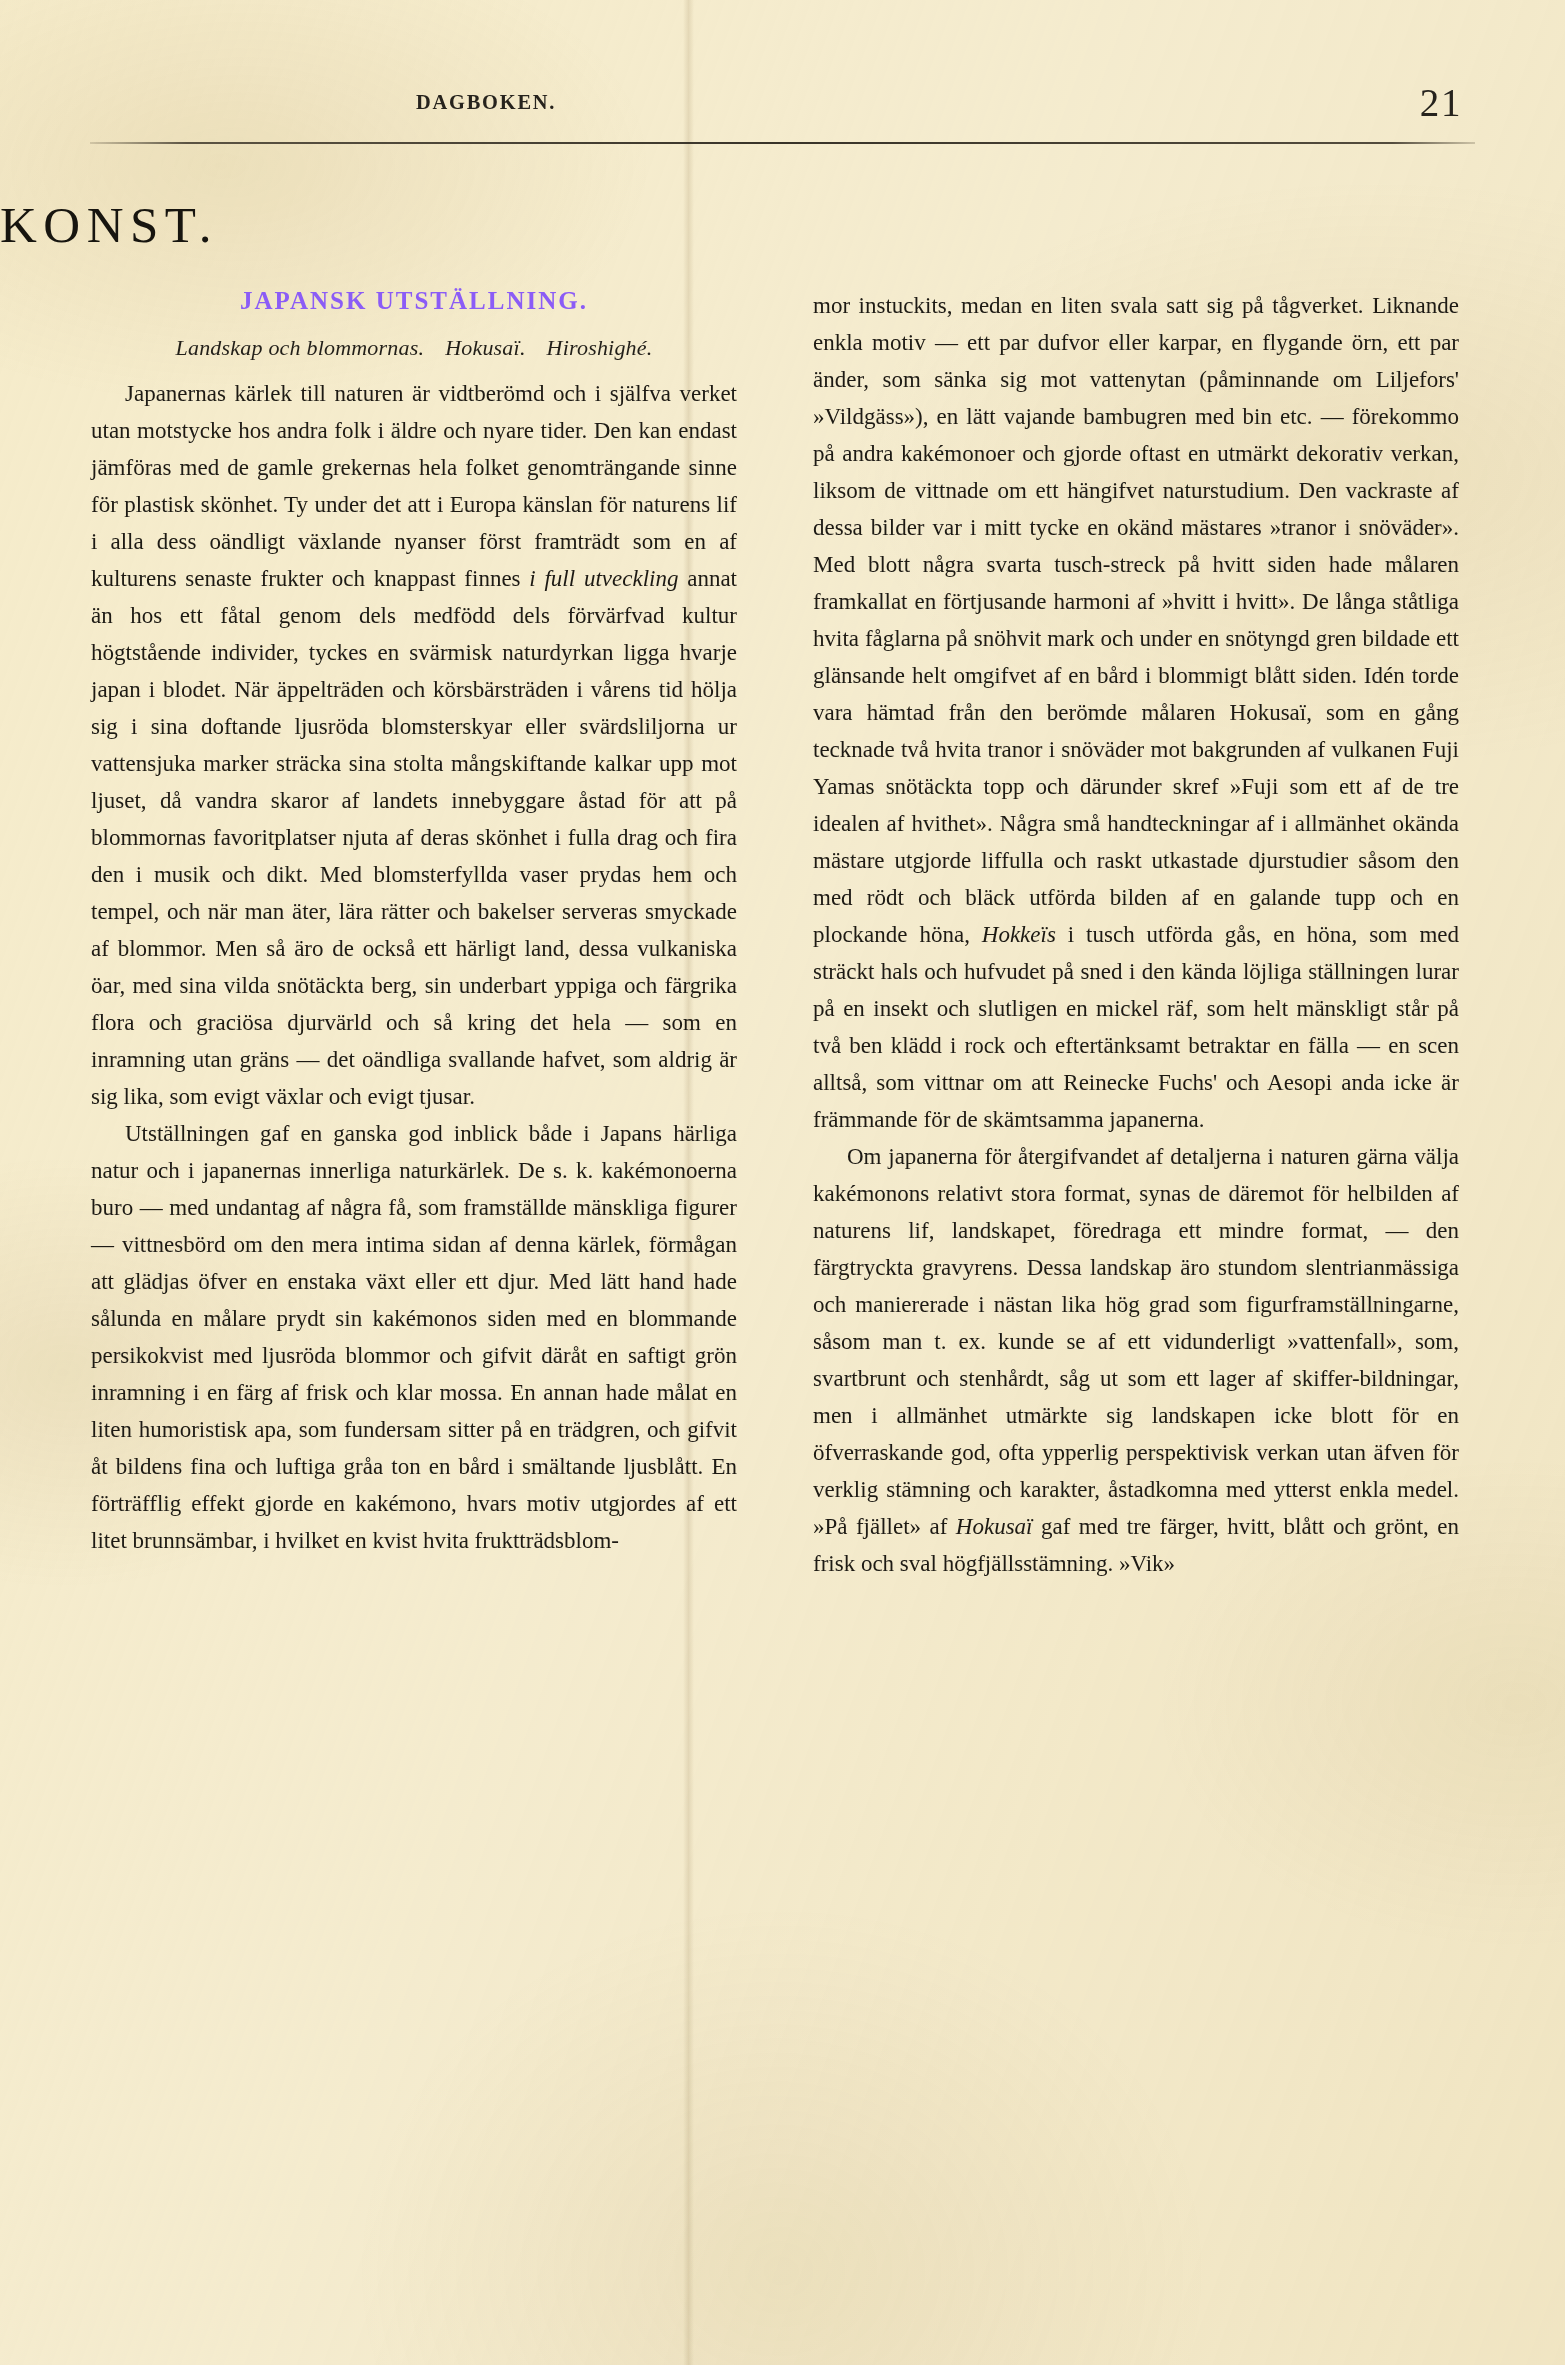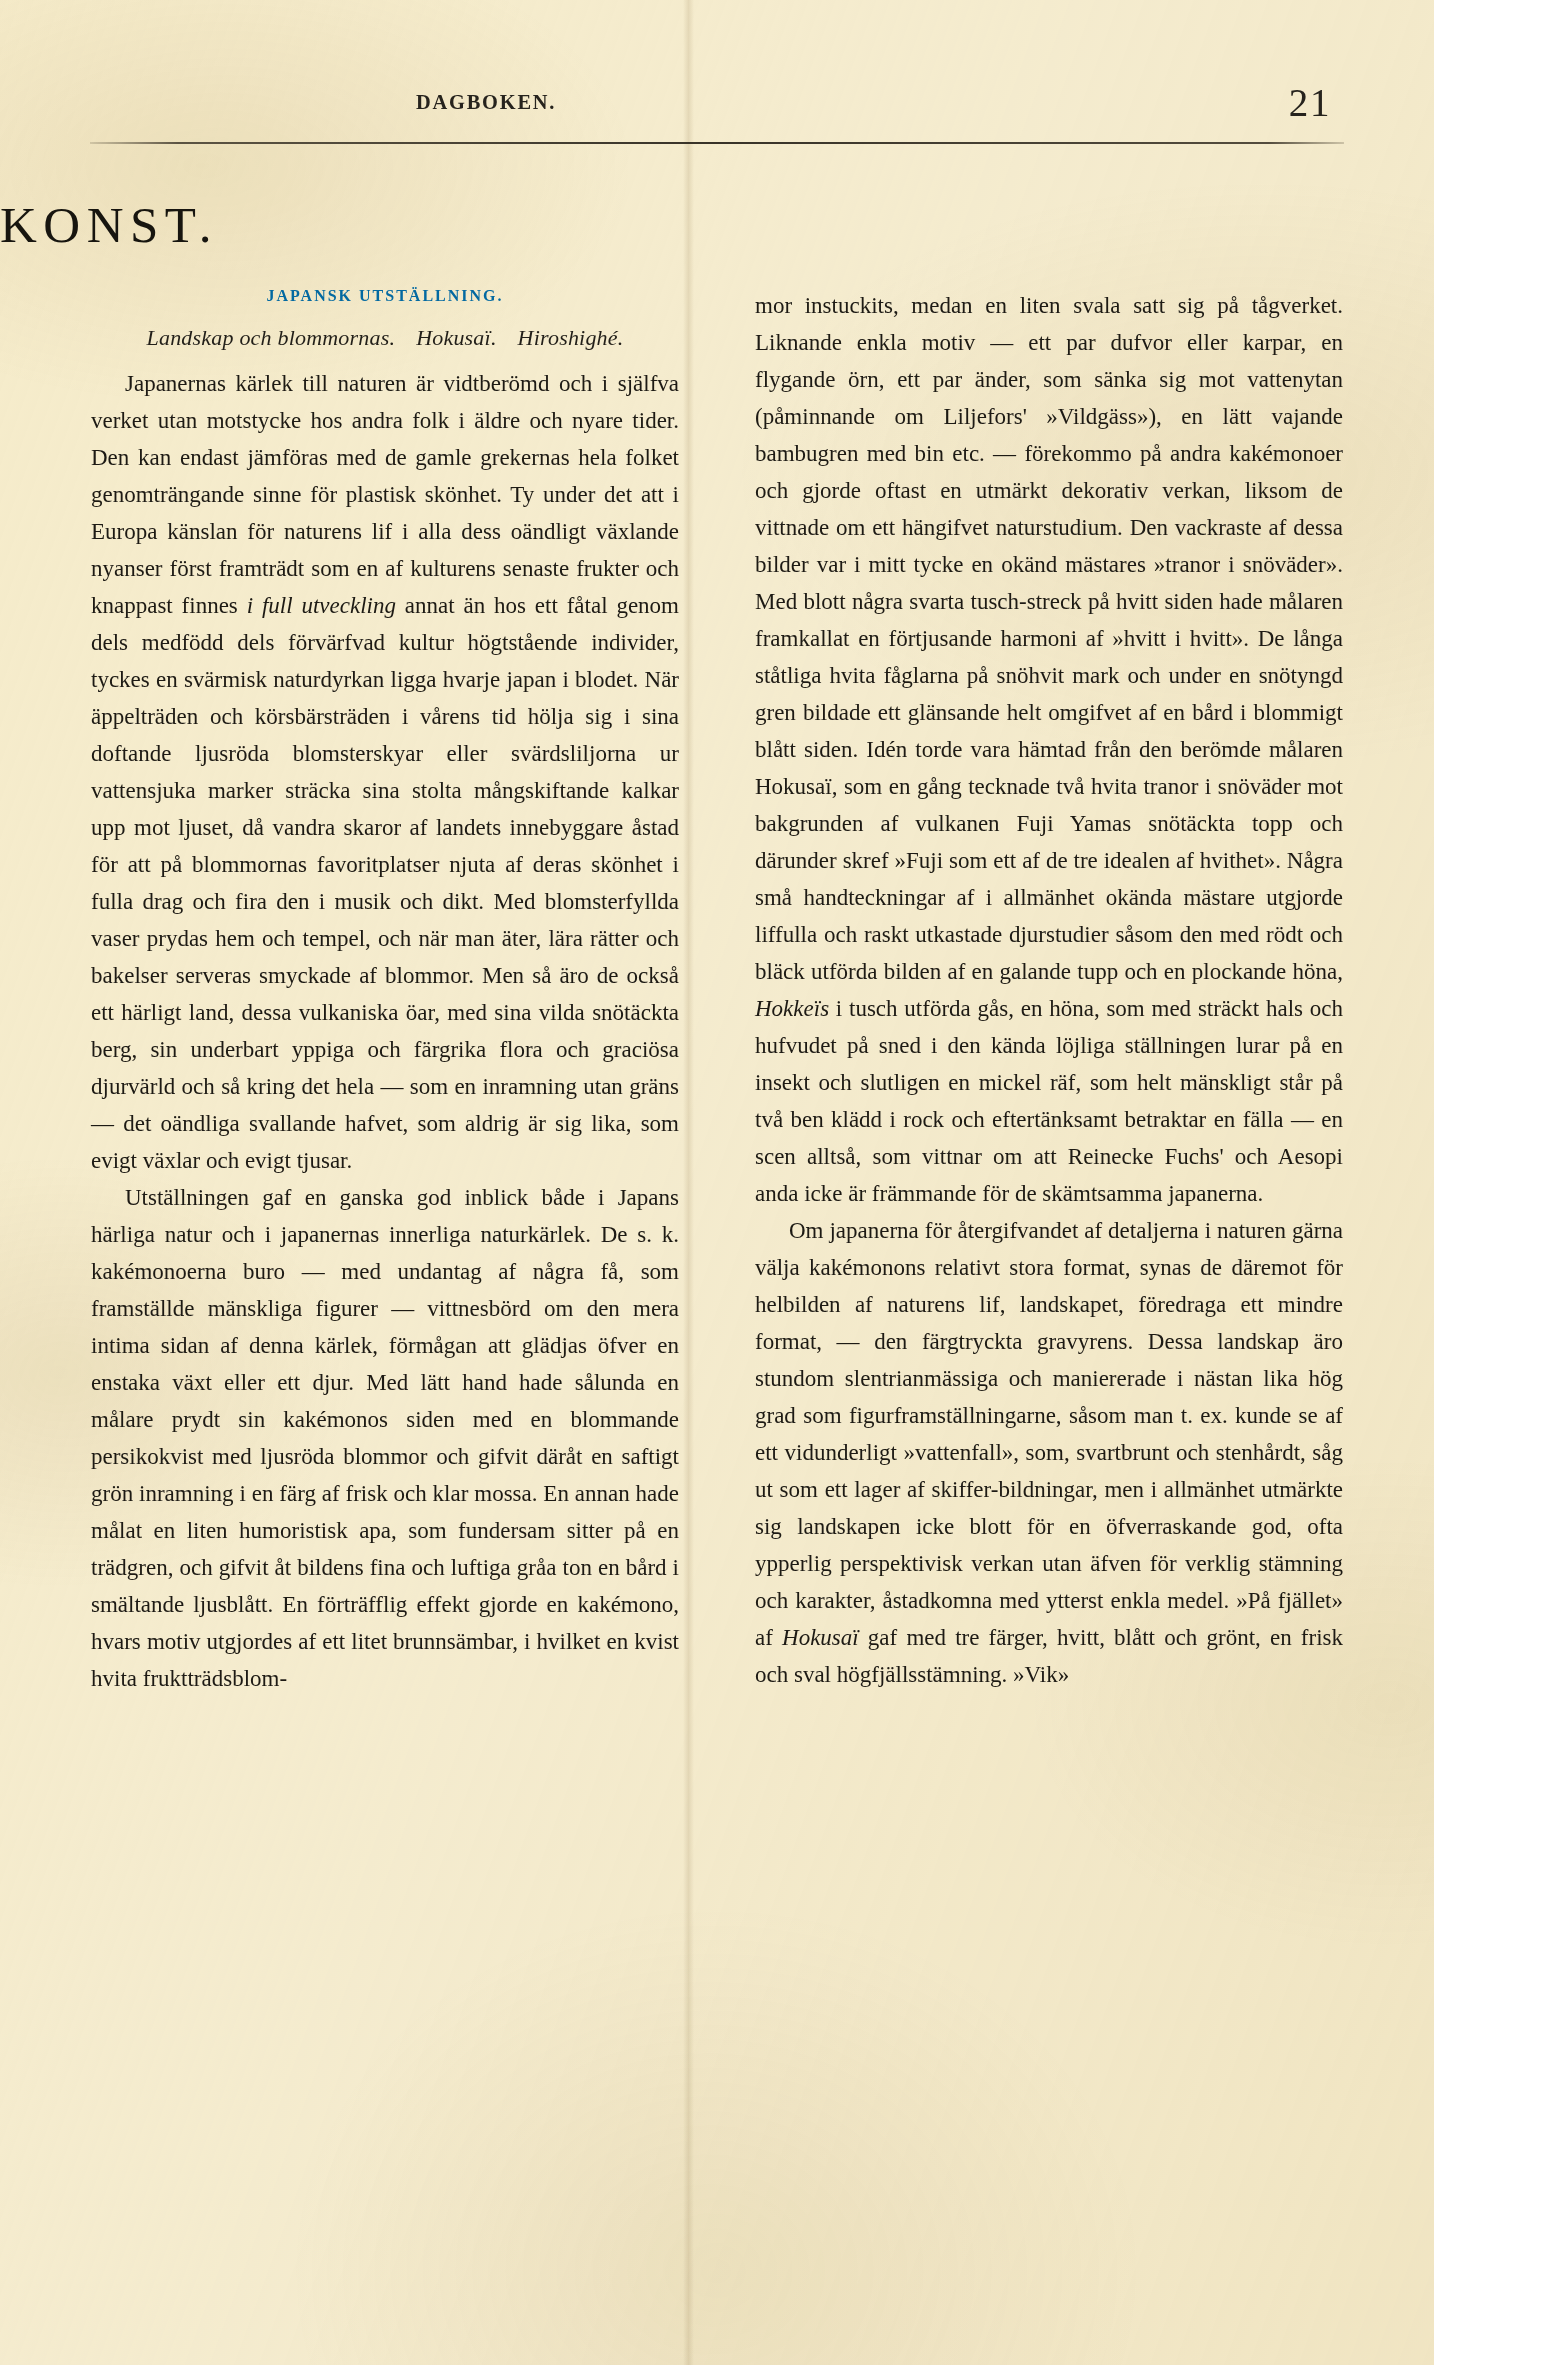--- a/index.html
+++ b/index.html
@@ -3,21 +3,21 @@
 <meta charset="utf-8">
 <style>
   html, body {
     margin: 0;
     padding: 0;
     background: #ffffff;
   }
 
   .page {
     position: relative;
-    width: 1434px;
+    width: 1565px;
     height: 2366px;
     background: #f7f0d8;
     box-sizing: border-box;
     overflow: hidden;
     font-family: "Liberation Serif", "DejaVu Serif", serif;
     color: #1d1b17;
   }
 
   
   .page::before {
@@ -113,24 +113,24 @@
   }
   .col {
     width: 646px;
   }
   .col.right {
     margin-left: 76px;
   }
 
   .section-head {
     text-align: center;
-    font-size: 16px;
+    font-size: 25px;
     letter-spacing: 2px;
     margin: 0 0 19.6px 0;
-    color: #0369a1;
+    color: #8b5cf6;
   }
 
   .subtitle {
     text-align: center;
     font-style: italic;
     font-size: 22px;
     margin: 0 0 14.7px 0;
     color: #221f19;
     letter-spacing: 0.2px;
   }

